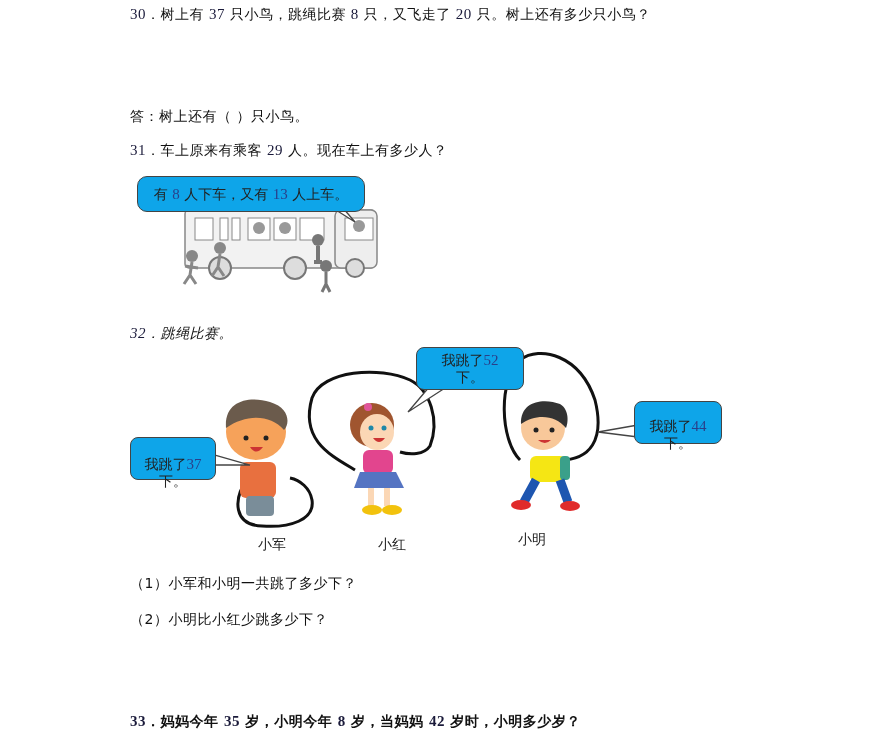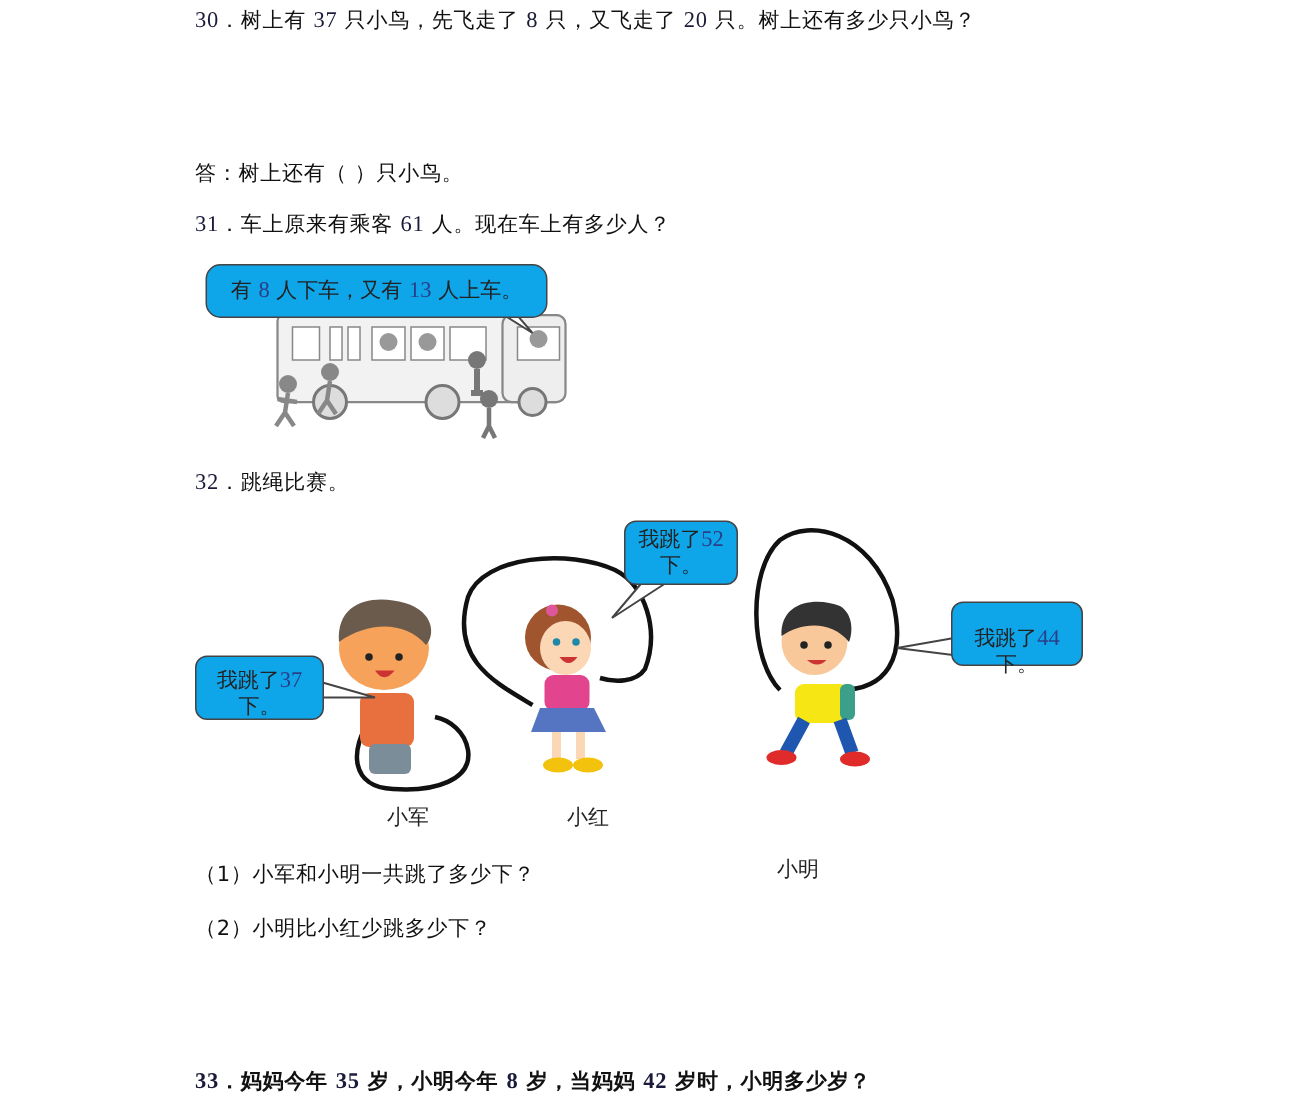--- a/index.html
+++ b/index.html
@@ -11,27 +11,27 @@
   .bubble { position:absolute; background:#0ea5e9; border:1.3px solid #444; border-radius:8px;
             font-size:14px; line-height:17px; text-align:center; color:#222; }
   .bubble .n { font-family:"Liberation Serif","DejaVu Serif",serif; color:#2a3f8a; font-size:15px; }
   .name-label { position:absolute; font-size:14px; color:#222;text-align:right; }
   svg { position:absolute; overflow:visible; }
 </style>
 </head>
 <body>
 
 <div class="line" style="left:130px; top:5px;">
-  <span class="qnum">30</span><span>．树上有 </span><span class="num">37</span><span> 只小鸟，先飞走了 </span><span class="num">8</span><span> 只，又飞走了 </span><span class="num">20</span><span> 只。树上还有多少只小鸟？</span>
+  <span class="qnum">30</span><span>．树上有 </span><span class="num">37</span><span> 只小鸟，跳绳比赛 </span><span class="num">8</span><span> 只，又飞走了 </span><span class="num">20</span><span> 只。树上还有多少只小鸟？</span>
 </div>
 
 <div class="line" style="left:130px; top:107px;">答：树上还有（    ）只小鸟。</div>
 
 <div class="line" style="left:130px; top:141px;">
-  <span class="qnum">31</span><span>．车上原来有乘客 </span><span class="num">61</span><span> 人。现在车上有多少人？</span>
+  <span class="qnum">31</span><span>．车上原来有乘客 </span><span class="num">29</span><span> 人。现在车上有多少人？</span>
 </div>
 
 <svg style="left:140px; top:170px;" width="250" height="125" viewBox="0 0 250 125">
 
   <rect x="45" y="40" width="190" height="58" rx="4" fill="#f2f2f2" stroke="#888" stroke-width="1.5"></rect>
   <rect x="195" y="40" width="42" height="58" rx="6" fill="#eee" stroke="#888" stroke-width="1.5"></rect>
 
   <rect x="55" y="48" width="18" height="22" fill="#fff" stroke="#888"></rect>
   <rect x="80" y="48" width="8" height="22" fill="#fff" stroke="#888"></rect>
   <rect x="92" y="48" width="8" height="22" fill="#fff" stroke="#888"></rect>
@@ -56,21 +56,21 @@
     <path d="M178 76 L178 92 M174 92 L182 92" stroke="#777" stroke-width="4" fill="none"></path>
   <circle cx="186" cy="96" r="6" fill="#777"></circle>
     <path d="M186 102 L186 114 L182 122 M186 114 L190 122" stroke="#777" stroke-width="3" fill="none"></path>
 
   <path d="M180 30 L215 52 L196 30" fill="#fff" stroke="#444" stroke-width="1.3"></path>
 </svg>
 <div class="bubble" style="left:137px; top:176px; width:226px; height:34px; line-height:34px; border-radius:10px;">
   <span>有 </span><span class="n">8</span><span> 人下车，又有 </span><span class="n">13</span><span> 人上车。</span>
 </div>
 
-<div class="line" style="left:130px; top:313px;">
+<div class="line" style="left:130px; top:324px;font-style:italic;">
   <span class="qnum">32</span><span>．跳绳比赛。</span>
 </div>
 
 <svg style="left:0; top:0;" width="870" height="735">
 
   <path d="M248 478 C232 500 234 525 262 526 C290 528 315 520 312 500 C310 488 300 480 290 478" fill="none" stroke="#111" stroke-width="3"></path>
 
   <ellipse cx="256" cy="432" rx="30" ry="28" fill="#f6a25a"></ellipse>
   <path d="M226 428 C224 400 250 396 270 402 C290 408 290 424 284 430 C270 414 246 414 226 428 Z" fill="#6b5b4c"></path>
   <circle cx="246" cy="438" r="2.5" fill="#222"></circle>
@@ -107,35 +107,35 @@
   <rect x="560" y="456" width="10" height="24" rx="4" fill="#3aa08a"></rect>
   <path d="M536 480 L524 502 M560 480 L568 502" stroke="#1e56b0" stroke-width="9" fill="none"></path>
   <ellipse cx="521" cy="505" rx="10" ry="5" fill="#e02b2b"></ellipse>
     <ellipse cx="570" cy="506" rx="10" ry="5" fill="#e02b2b"></ellipse>
 
   <path d="M638 425 L598 432 L638 437" fill="#fff" stroke="#444" stroke-width="1.3"></path>
 
   <path d="M215 455 L250 465 L215 465" fill="#fff" stroke="#444" stroke-width="1.3"></path>
 </svg>
 
-<div class="bubble" style="left:130px; top:437px; width:86px; height:43px; padding-top:8px; box-sizing:border-box;">
+<div class="bubble" style="left:130px; top:437px; width:86px; height:43px; padding-top:18px; box-sizing:border-box;">
   <div><span>我跳了</span><span class="n">37</span></div>
   <div>下。</div>
 </div>
-<div class="bubble" style="left:416px; top:347px; width:76px; height:43px; padding-top:4px; box-sizing:border-box;">
+<div class="bubble" style="left:416px; top:347px; width:108px; height:43px; padding-top:4px; box-sizing:border-box;">
   <div><span>我跳了</span><span class="n">52</span></div>
   <div>下。</div>
 </div>
 <div class="bubble" style="left:634px; top:401px; width:88px; height:43px; padding-top:16px; box-sizing:border-box;">
   <div><span>我跳了</span><span class="n">44</span></div>
   <div>下。</div>
 </div>
 
 <div class="name-label" style="left:258px; top:536px;">小军</div>
 <div class="name-label" style="left:378px; top:536px;">小红</div>
-<div class="name-label" style="left:518px; top:531px;margin-top:40px;">小明</div>
+<div class="name-label" style="left:518px; top:531px;">小明</div>
 
 <div class="line" style="left:130px; top:574px;">（1）小军和小明一共跳了多少下？</div>
 <div class="line" style="left:130px; top:610px;text-align:right;">（2）小明比小红少跳多少下？</div>
 
 <div class="line" style="left:130px; top:712px;font-weight:bold;">
   <span class="qnum">33</span><span>．妈妈今年 </span><span class="num">35</span><span> 岁，小明今年 </span><span class="num">8</span><span> 岁，当妈妈 </span><span class="num">42</span><span> 岁时，小明多少岁？</span>
 </div>
 
 </body></html>

